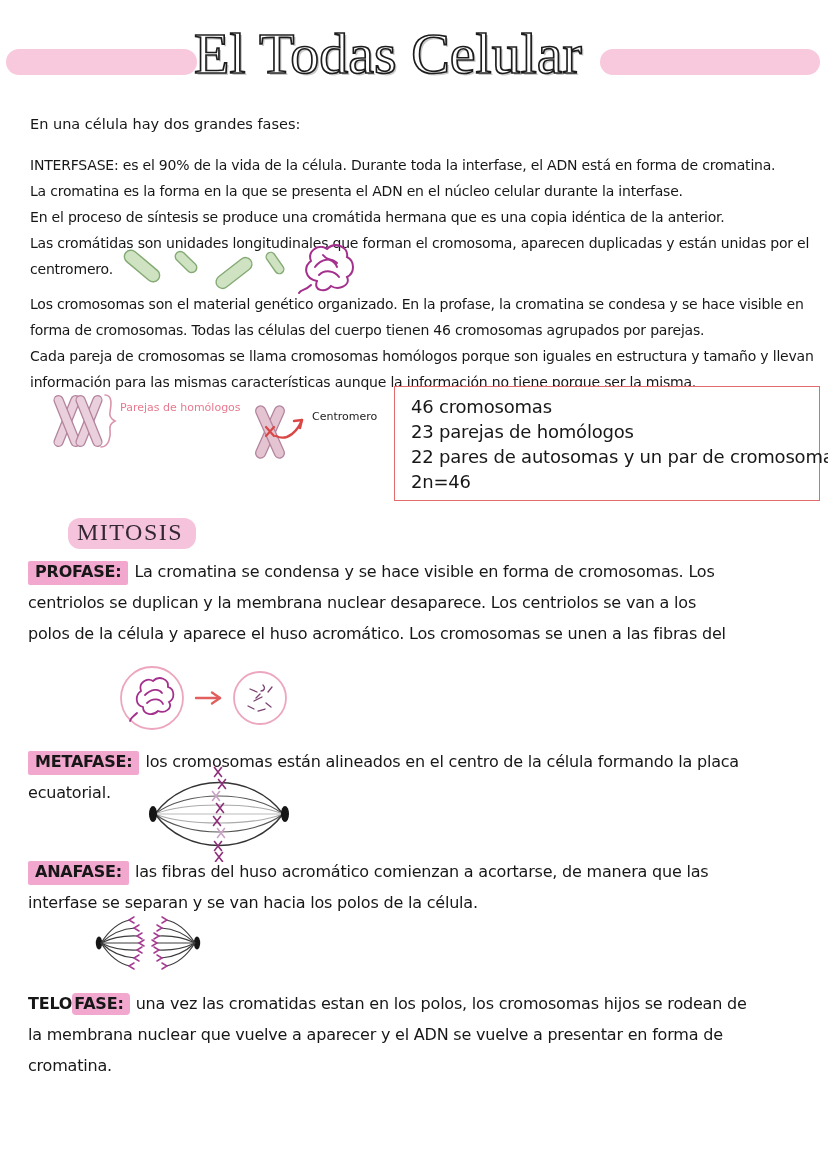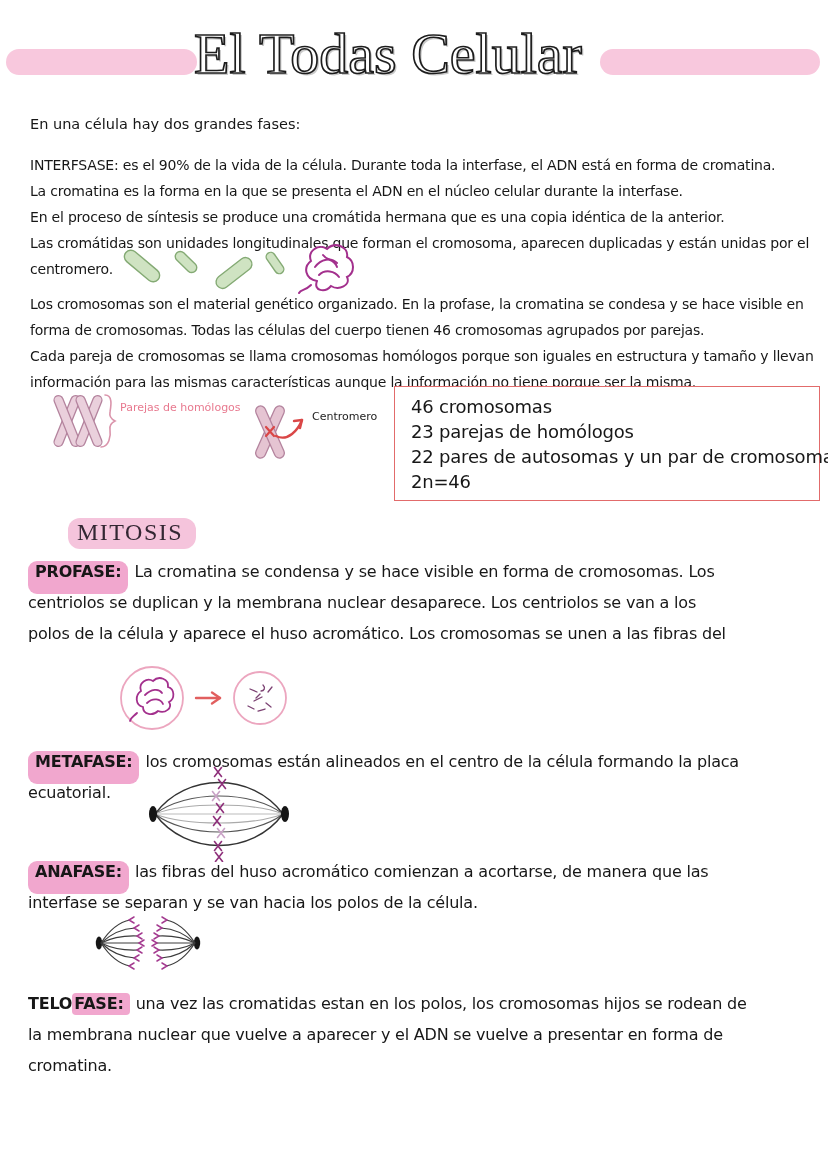--- a/index.html
+++ b/index.html
@@ -12,21 +12,21 @@
     position:absolute;left:194px;top:24px;white-space:nowrap;
     font-family:"Liberation Serif",serif;font-size:58px;line-height:1.05;
     color:#ffffff;-webkit-text-stroke:1.7px #1d1d1d;
     text-shadow:2px 2px 0 rgba(80,80,80,.30);
   }
   .intro{position:absolute;left:30px;top:116px;font-size:14.5px}
   .para{position:absolute;left:30px;width:798px;font-size:14px;line-height:26px;letter-spacing:-0.2px}
   .para .line{white-space:nowrap}
   .phase{position:absolute;left:28px;width:792px;font-size:16px;line-height:31px;letter-spacing:-0.2px}
   .phase .line{white-space:nowrap}
-  .pill{background:#f1a7ce;border-radius:9px;padding:1px 7px 13px 7px;font-weight:bold}
+  .pill{background:#f1a7ce;border-radius:2px;padding:1px 7px 4px 7px;font-weight:bold}
   .pill-mid{border-radius:4px;padding:1px 6px 2px 2px}
   .bold{font-weight:bold}
   .gap{display:inline-block;width:6px}
   .mitosis-heading{
     position:absolute;left:28px;top:518px;
     background:#f5c4dc;border-radius:12px;padding:1px 13px 3px 9px;
     font-family:"Liberation Serif",serif;font-size:24px;letter-spacing:1.5px;color:#332733;margin-left:40px;
   }
   .factbox{
     position:absolute;left:394px;top:386px;width:398px;background:#fff;

